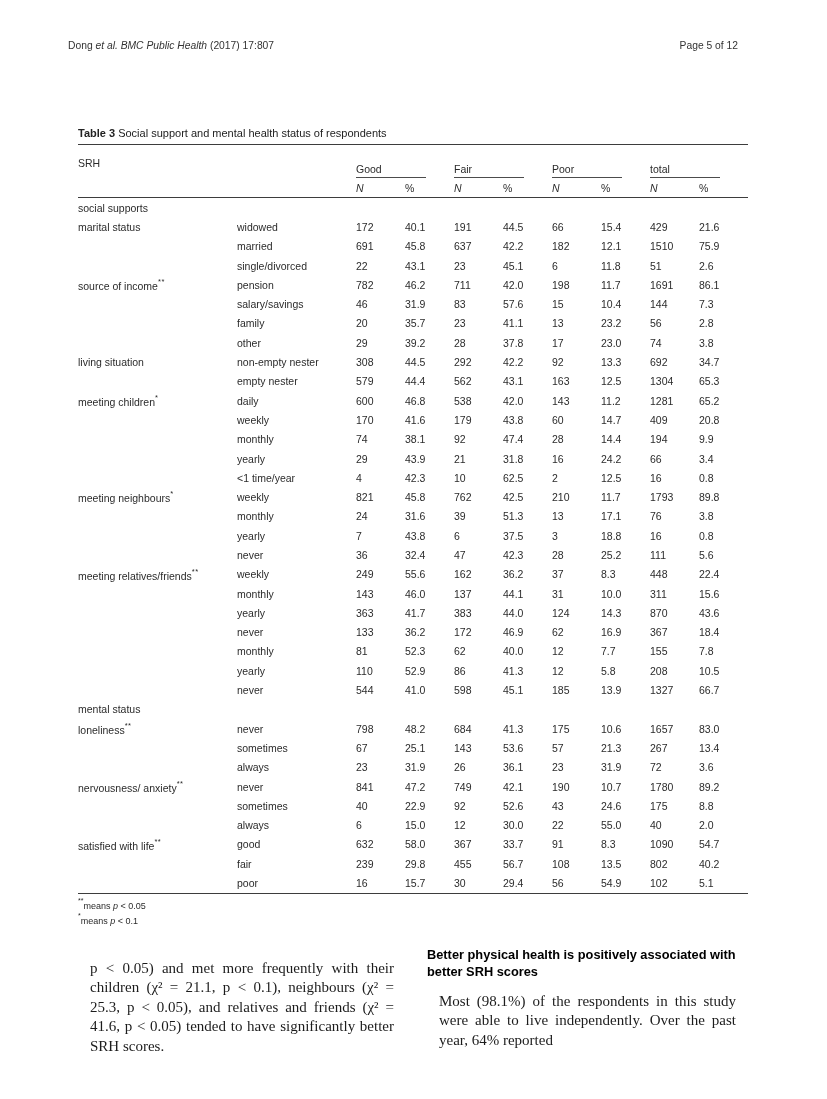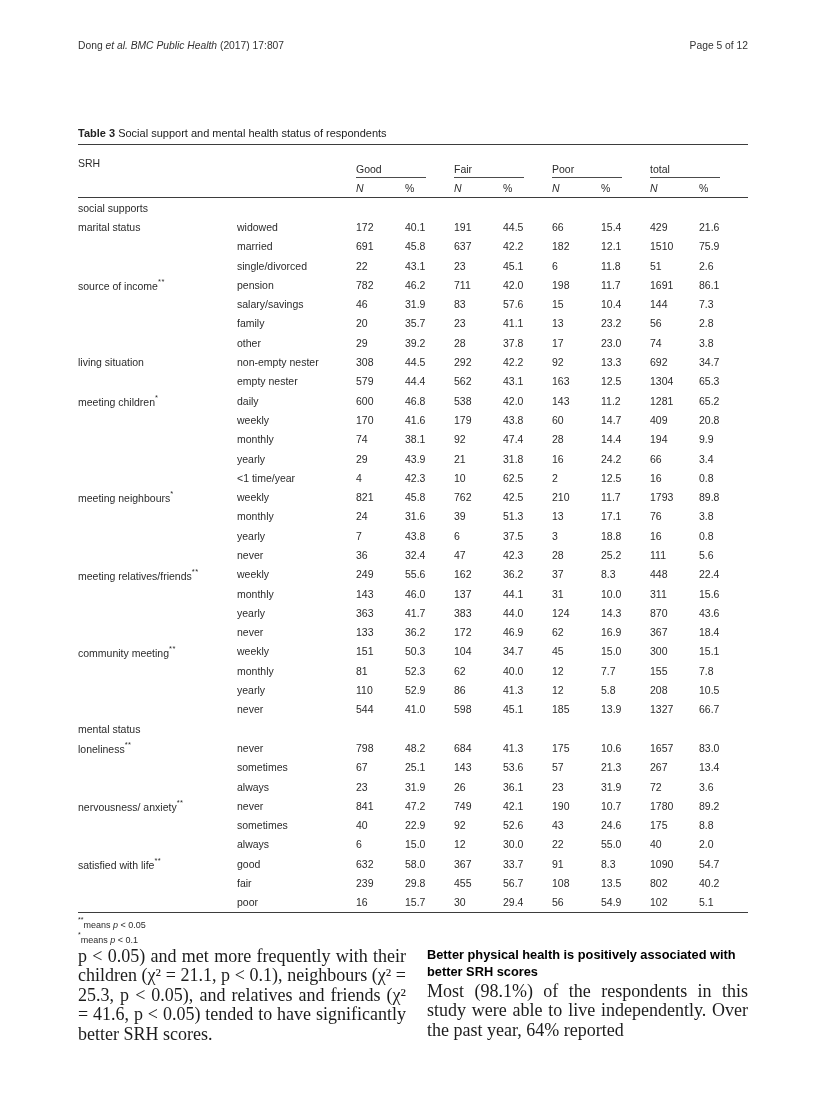--- a/index.html
+++ b/index.html
@@ -7,21 +7,21 @@
     position:relative;
     width:827px;height:1099px;
     background:#ffffff;
     font-family:"Liberation Sans",sans-serif;
     color:#2b2b2b;
     overflow:hidden;
     margin:0 auto;
   }
   
   .running-header{
-    position:absolute;top:40px;left:78px;width:670px;
+    position:absolute;top:40px;left:68px;width:670px;
     display:flex;justify-content:space-between;
     font-size:10.3px;color:#333;
   }
   .running-header .it{font-style:italic;}
   
   .table-block{position:absolute;top:119px;left:78px;width:670px;}
   .table-caption{font-size:11px;color:#222;margin:8px 0 5px 0;}
   .table-caption b{font-weight:bold;}
   table.t3{
     border-collapse:collapse;table-layout:fixed;width:670px;
@@ -43,21 +43,21 @@
   .footnotes sup{font-size:7px;position:relative;top:-2px;}
   .footnotes i{font-style:italic;}
   
   .body-cols{
     position:absolute;top:947px;left:78px;width:670px;
     display:flex;gap:21px;
     font-family:"Liberation Serif",serif;color:#1c1c1c;
   }
   .col-left{width:328px;}
   .col-right{width:321px;}
-  .body-cols p{margin:0;font-size:18px;line-height:19.4px;text-align:justify;}
+  .body-cols p{margin:12px;font-size:15px;line-height:19.4px;text-align:justify;}
   .col-right h2{
     margin:0 0 2px 0;
     font-family:"Liberation Sans",sans-serif;
     font-size:12.8px;line-height:16.5px;font-weight:bold;color:#000000;
   }
 </style>
 </head>
 <body>
 
 <div class="page">
@@ -373,32 +373,20 @@
             <td>133</td>
             <td>36.2</td>
             <td>172</td>
             <td>46.9</td>
             <td>62</td>
             <td>16.9</td>
             <td>367</td>
             <td>18.4</td>
           </tr>
           <tr class="data-row">
-            <td class="group-cell">community meeting<sup class="star">**</sup></td>
-            <td>weekly</td>
-            <td>151</td>
-            <td>50.3</td>
-            <td>104</td>
-            <td>34.7</td>
-            <td>45</td>
-            <td>15.0</td>
-            <td>300</td>
-            <td>15.1</td>
-          </tr>
-          <tr class="data-row">
             <td class="group-cell"></td>
             <td>monthly</td>
             <td>81</td>
             <td>52.3</td>
             <td>62</td>
             <td>40.0</td>
             <td>12</td>
             <td>7.7</td>
             <td>155</td>
             <td>7.8</td>

